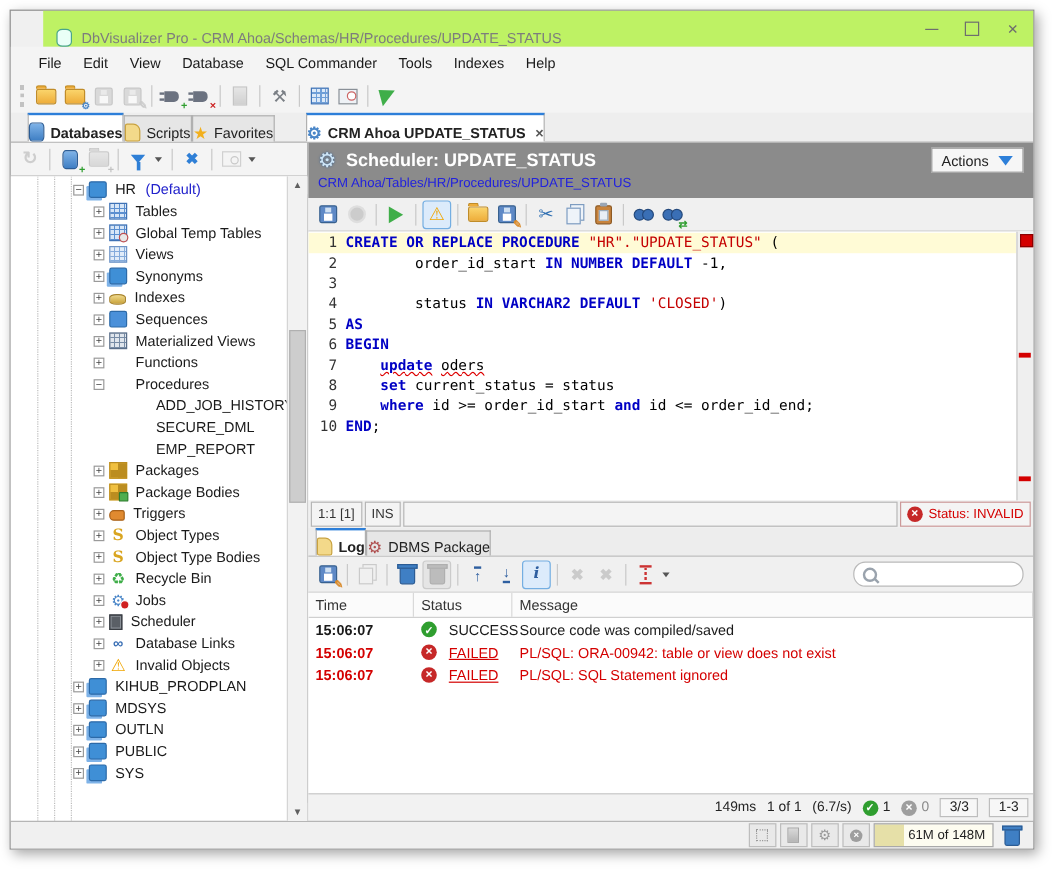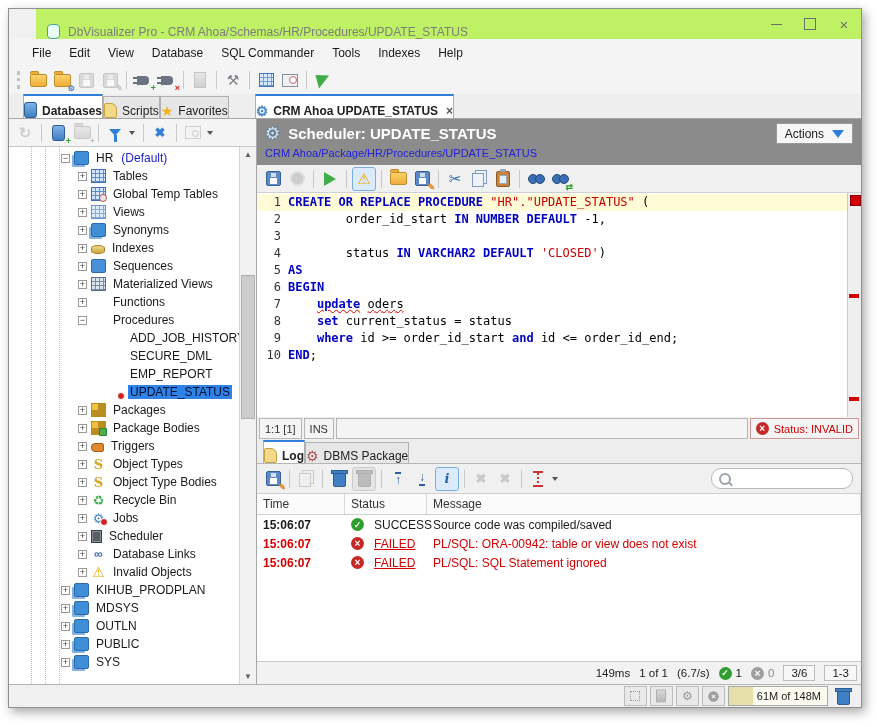--- a/index.html
+++ b/index.html
@@ -400,25 +400,20 @@
               <div class="trow" style="padding-left: 86px;">
                 <span class="tbox none"></span>
                 <span class="ti ti-gear"></span>
                 <span class="tlabel">SECURE_DML</span>
               </div>
               <div class="trow" style="padding-left: 86px;">
                 <span class="tbox none"></span>
                 <span class="ti ti-gear"></span>
                 <span class="tlabel">EMP_REPORT</span>
               </div>
-              <div class="trow" style="padding-left: 86px;">
-                <span class="tbox none"></span>
-                <span class="ti ti-gear-err"></span>
-                <span class="tlabel sel">UPDATE_STATUS</span>
-              </div>
               <div class="trow" style="padding-left: 69px;">
                 <span class="tbox">+</span>
                 <span class="ti ti-pkg"></span>
                 <span class="tlabel">Packages</span>
               </div>
               <div class="trow" style="padding-left: 69px;">
                 <span class="tbox">+</span>
                 <span class="ti ti-pkg-body"></span>
                 <span class="tlabel">Package Bodies</span>
               </div>
@@ -499,21 +494,21 @@
       <div class="objpanel">
         <div class="objheader">
           <div class="oh-top">
             <span class="oh-gear">⚙</span>
             <span class="oh-title">Scheduler: UPDATE_STATUS</span>
             <button class="actions">
               <span>Actions</span>
               <span class="act-caret"></span>
             </button>
           </div>
-          <div class="oh-crumb">CRM Ahoa/Package/HR/Procedures/UPDATE_STATUS</div>
+          <div class="oh-crumb">CRM Ahoa/Tables/HR/Procedures/UPDATE_STATUS</div>
         </div>
 
         <div class="edtoolbar" id="edtoolbar">
             <span class="ico">
               <span class="sh sh-disk"></span>
             </span>
             <span class="ico disabled">
               <span class="sh sh-stop"></span>
             </span>
             <span class="tsep"></span>
@@ -705,21 +700,21 @@
           <span>1 of 1</span>
           <span>(6.7/s)</span>
           <span class="rcount">
             <span class="okc">✓</span>
             <span>1</span>
           </span>
           <span class="rcount gray">
             <span class="errc gray">×</span>
             <span>0</span>
           </span>
-          <span class="rbox">3/6</span>
+          <span class="rbox">3/3</span>
           <span class="rbox">1-3</span>
         </div>
       </div>
     </div>
 
     <div class="statusbar">
       <div class="sb-right">
         <span class="sbbox">
             <span class="dotsel"></span>
           </span>

